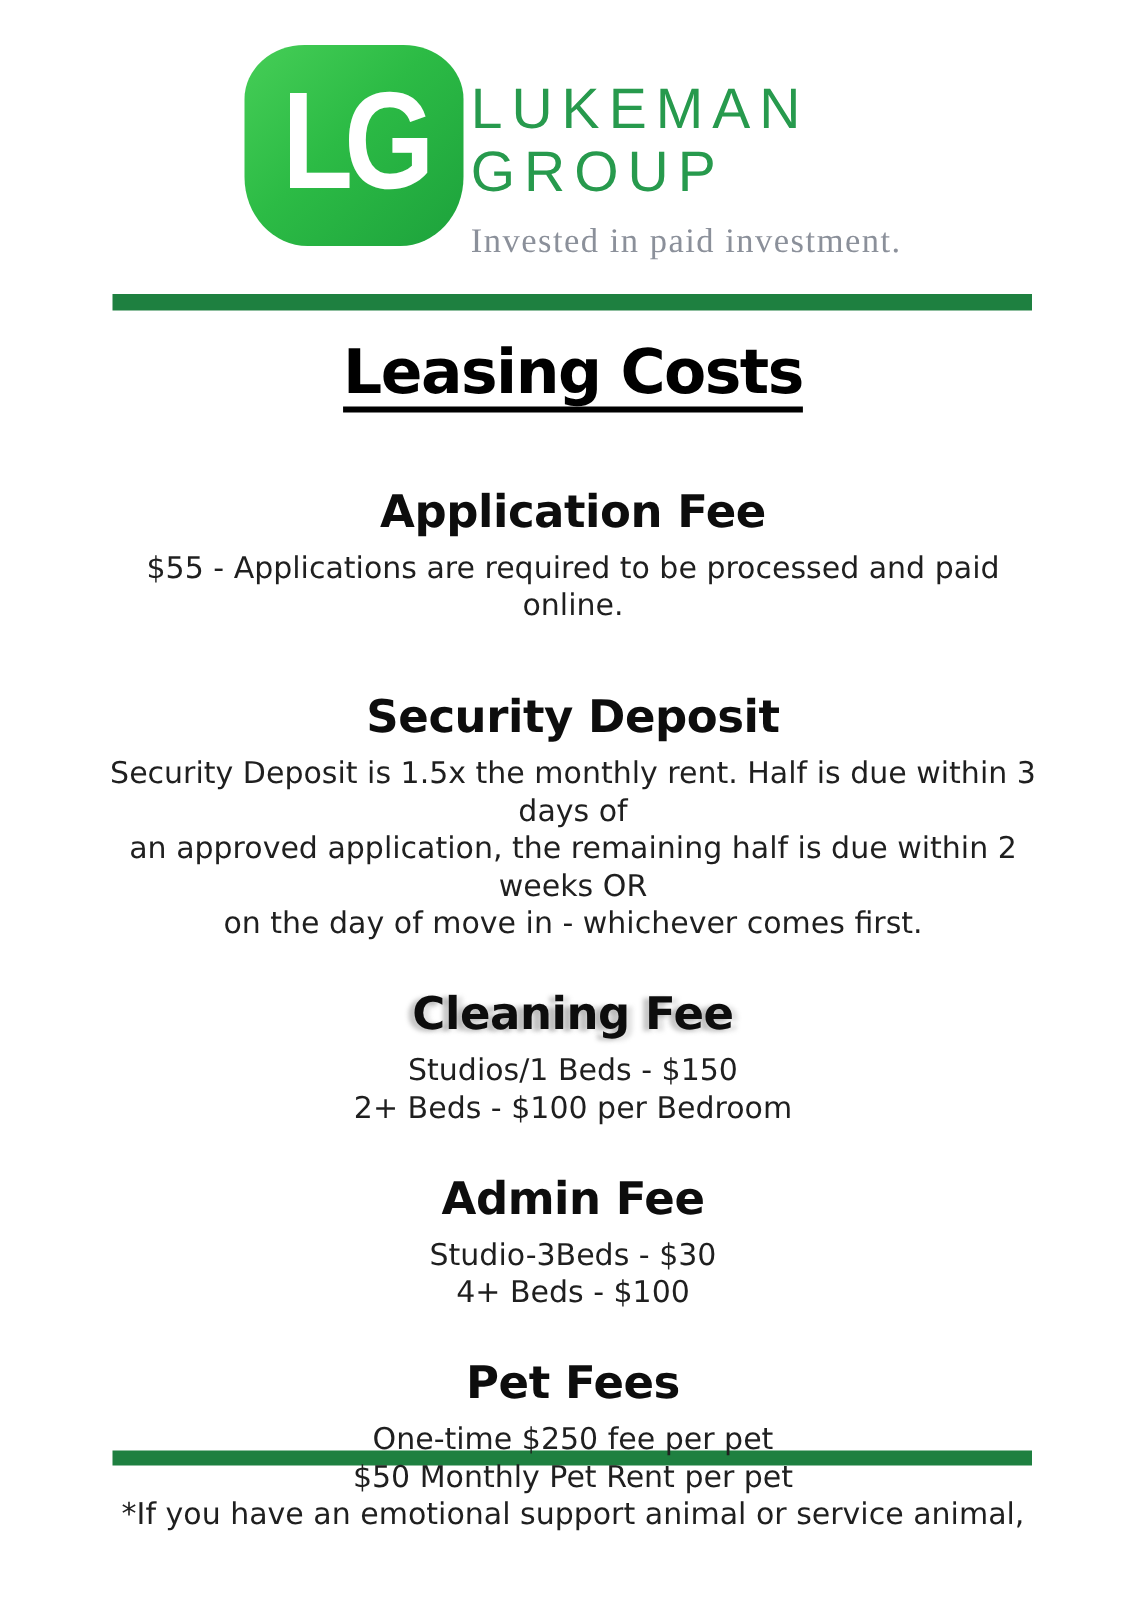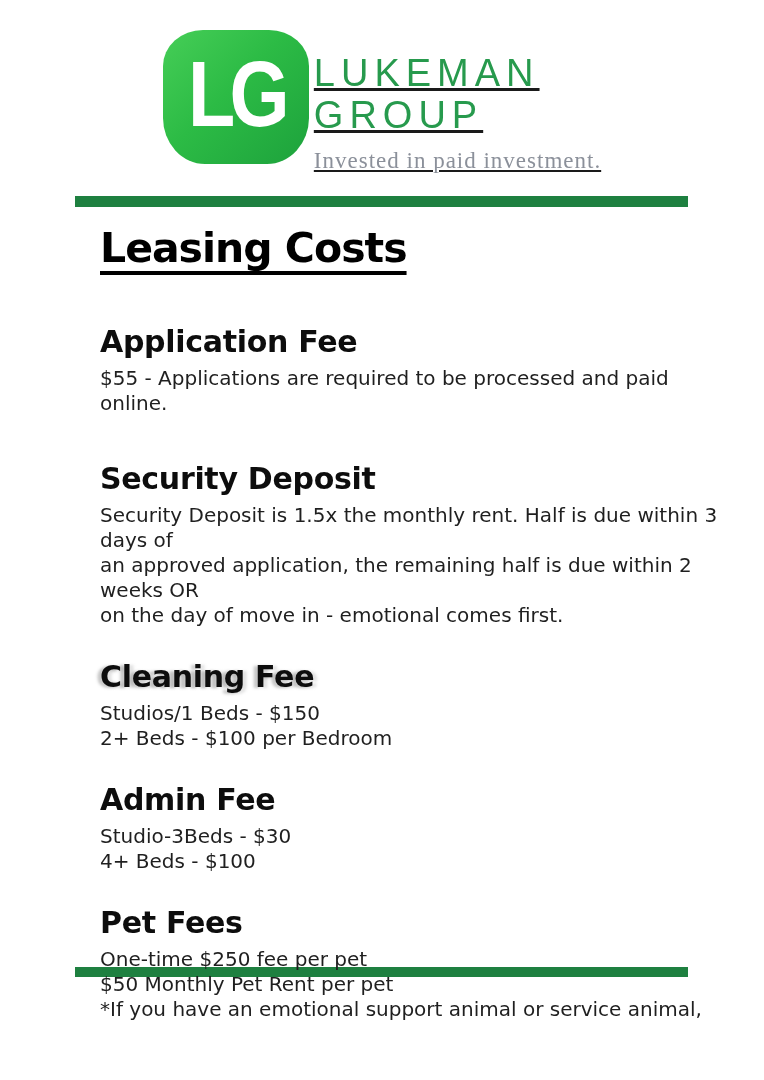--- a/index.html
+++ b/index.html
@@ -38,21 +38,21 @@
   .logo-monogram {
     color: #ffffff;
     font-family: "Liberation Sans", sans-serif;
     font-size: 92px;
     font-weight: 700;
     letter-spacing: -7px;
     transform: scaleX(0.84);
     line-height: 1;
     padding-bottom: 6px;
   }
-  .brand-text { padding-top: 22px; text-decoration: underline; }
+  .brand-text { padding-top: 22px; }
   .brand-name {
     color: #279a4d;
     font-family: "Liberation Sans", sans-serif;
     font-weight: 500;
     font-size: 38px;
     line-height: 42px;
     letter-spacing: 6px;
   }
   .brand-tagline {
     margin-top: 12px;
@@ -73,21 +73,21 @@
   .rule-top { top: 196px; }
   .rule-bottom { top: 967px; height: 10px; }
 
   
   .content {
     position: absolute;
     top: 224px;
     left: 50%;
     transform: translateX(-50%);
     width: 620px;
-    margin-left: 28px;
+    text-align: center;
   }
   .page-title {
     font-size: 41px;
     font-weight: 700;
     color: #000000;
     text-decoration: underline;
     text-decoration-thickness: 4px;
     text-underline-offset: 9px;
     margin-bottom: 52px;
     letter-spacing: -1px;
@@ -134,21 +134,21 @@
 
     <div class="section first">
       <div class="section-heading">Application Fee</div>
       <div class="section-line">$55 - Applications are required to be processed and paid online.</div>
     </div>
 
     <div class="section">
       <div class="section-heading">Security Deposit</div>
       <div class="section-line">Security Deposit is 1.5x the monthly rent. Half is due within 3 days of</div>
       <div class="section-line">an approved application, the remaining half is due within 2 weeks OR</div>
-      <div class="section-line">on the day of move in - emotional comes first.</div>
+      <div class="section-line">on the day of move in - whichever comes first.</div>
     </div>
 
     <div class="section">
       <div class="section-heading ghost">Cleaning Fee</div>
       <div class="section-line">Studios/1 Beds - $150</div>
       <div class="section-line">2+ Beds - $100 per Bedroom</div>
     </div>
 
     <div class="section">
       <div class="section-heading">Admin Fee</div>

